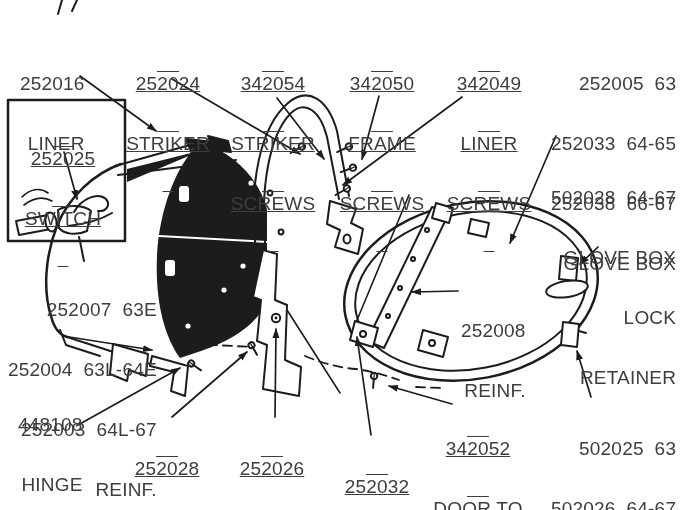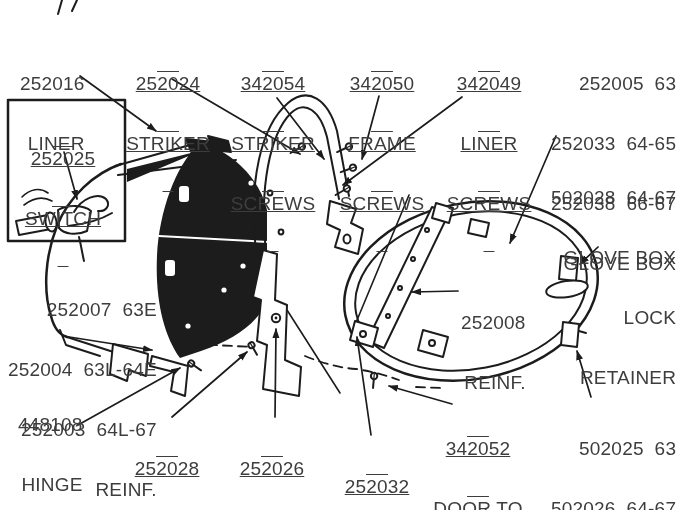--- a/index.html
+++ b/index.html
@@ -221,21 +221,21 @@
     <div class="ln">RETAINER</div>
   </div>
 
   <div class="label" style="left:8px;top:260px;">
     <div class="ln">252007  63E</div>
     <div class="ln">252004  63L-64E</div>
     <div class="ln">252003  64L-67</div>
     <div class="ln">REINF.</div>
   </div>
 
-  <div class="label" style="left:461px;top:273px;">
+  <div class="label" style="left:461px;top:281px;">
     <div class="ln">252008</div>
     <div class="ln">REINF.</div>
   </div>
 
   <div class="label center" style="left:18px;top:109px;width:90px;">
     <div class="ln">252025</div>
     <div class="ln">SWITCH</div>
   </div>
 
   <div class="label" style="left:18px;top:375px;">

